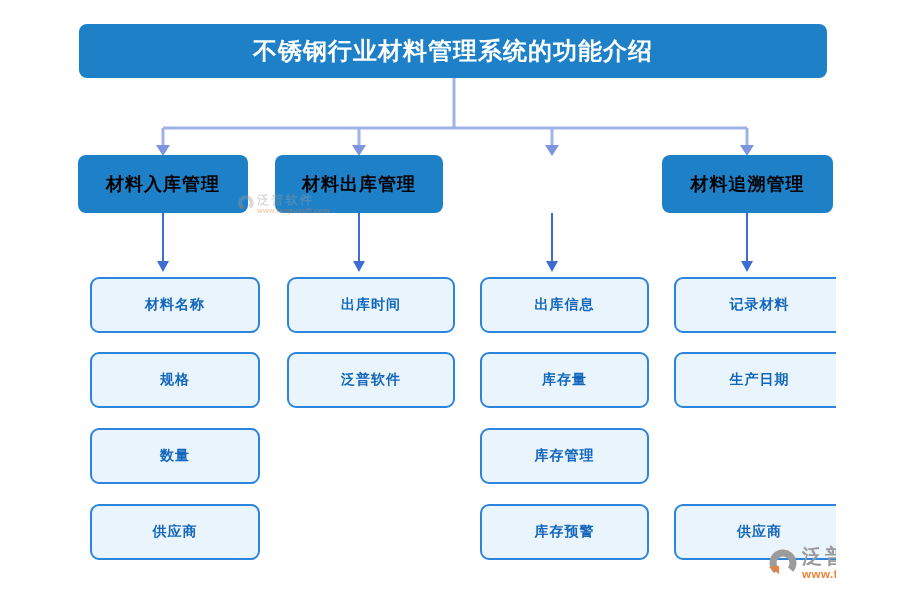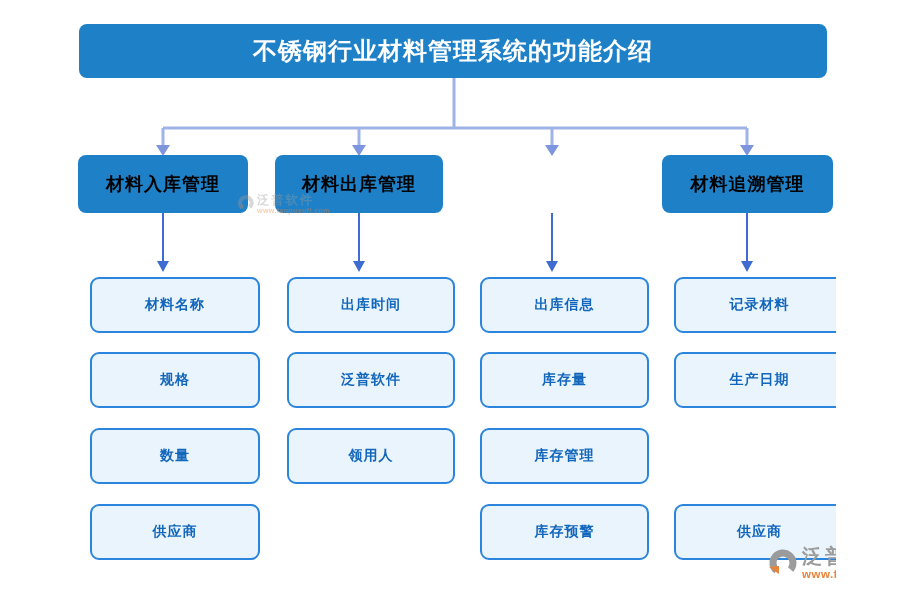--- a/index.html
+++ b/index.html
@@ -74,21 +74,20 @@
     <div class="node r1">材料名称</div>
     <div class="node r2">规格</div>
     <div class="node r3">数量</div>
     <div class="node r4">供应商</div>
   </div>
 
   <div class="col" style="left:275px;width:168px;">
     <div class="col-header">材料出库管理</div>
     <div class="node r1">出库时间</div>
     <div class="node r2">泛普软件</div>
-    <div class="node r3">领用人</div>
   </div>
 
   <div class="col" style="left:468px;width:169px;">
     <div class="node r1">出库信息</div>
     <div class="node r2">库存量</div>
     <div class="node r3">库存管理</div>
     <div class="node r4">库存预警</div>
   </div>
 
   <div class="col" style="left:662px;width:171px;">

